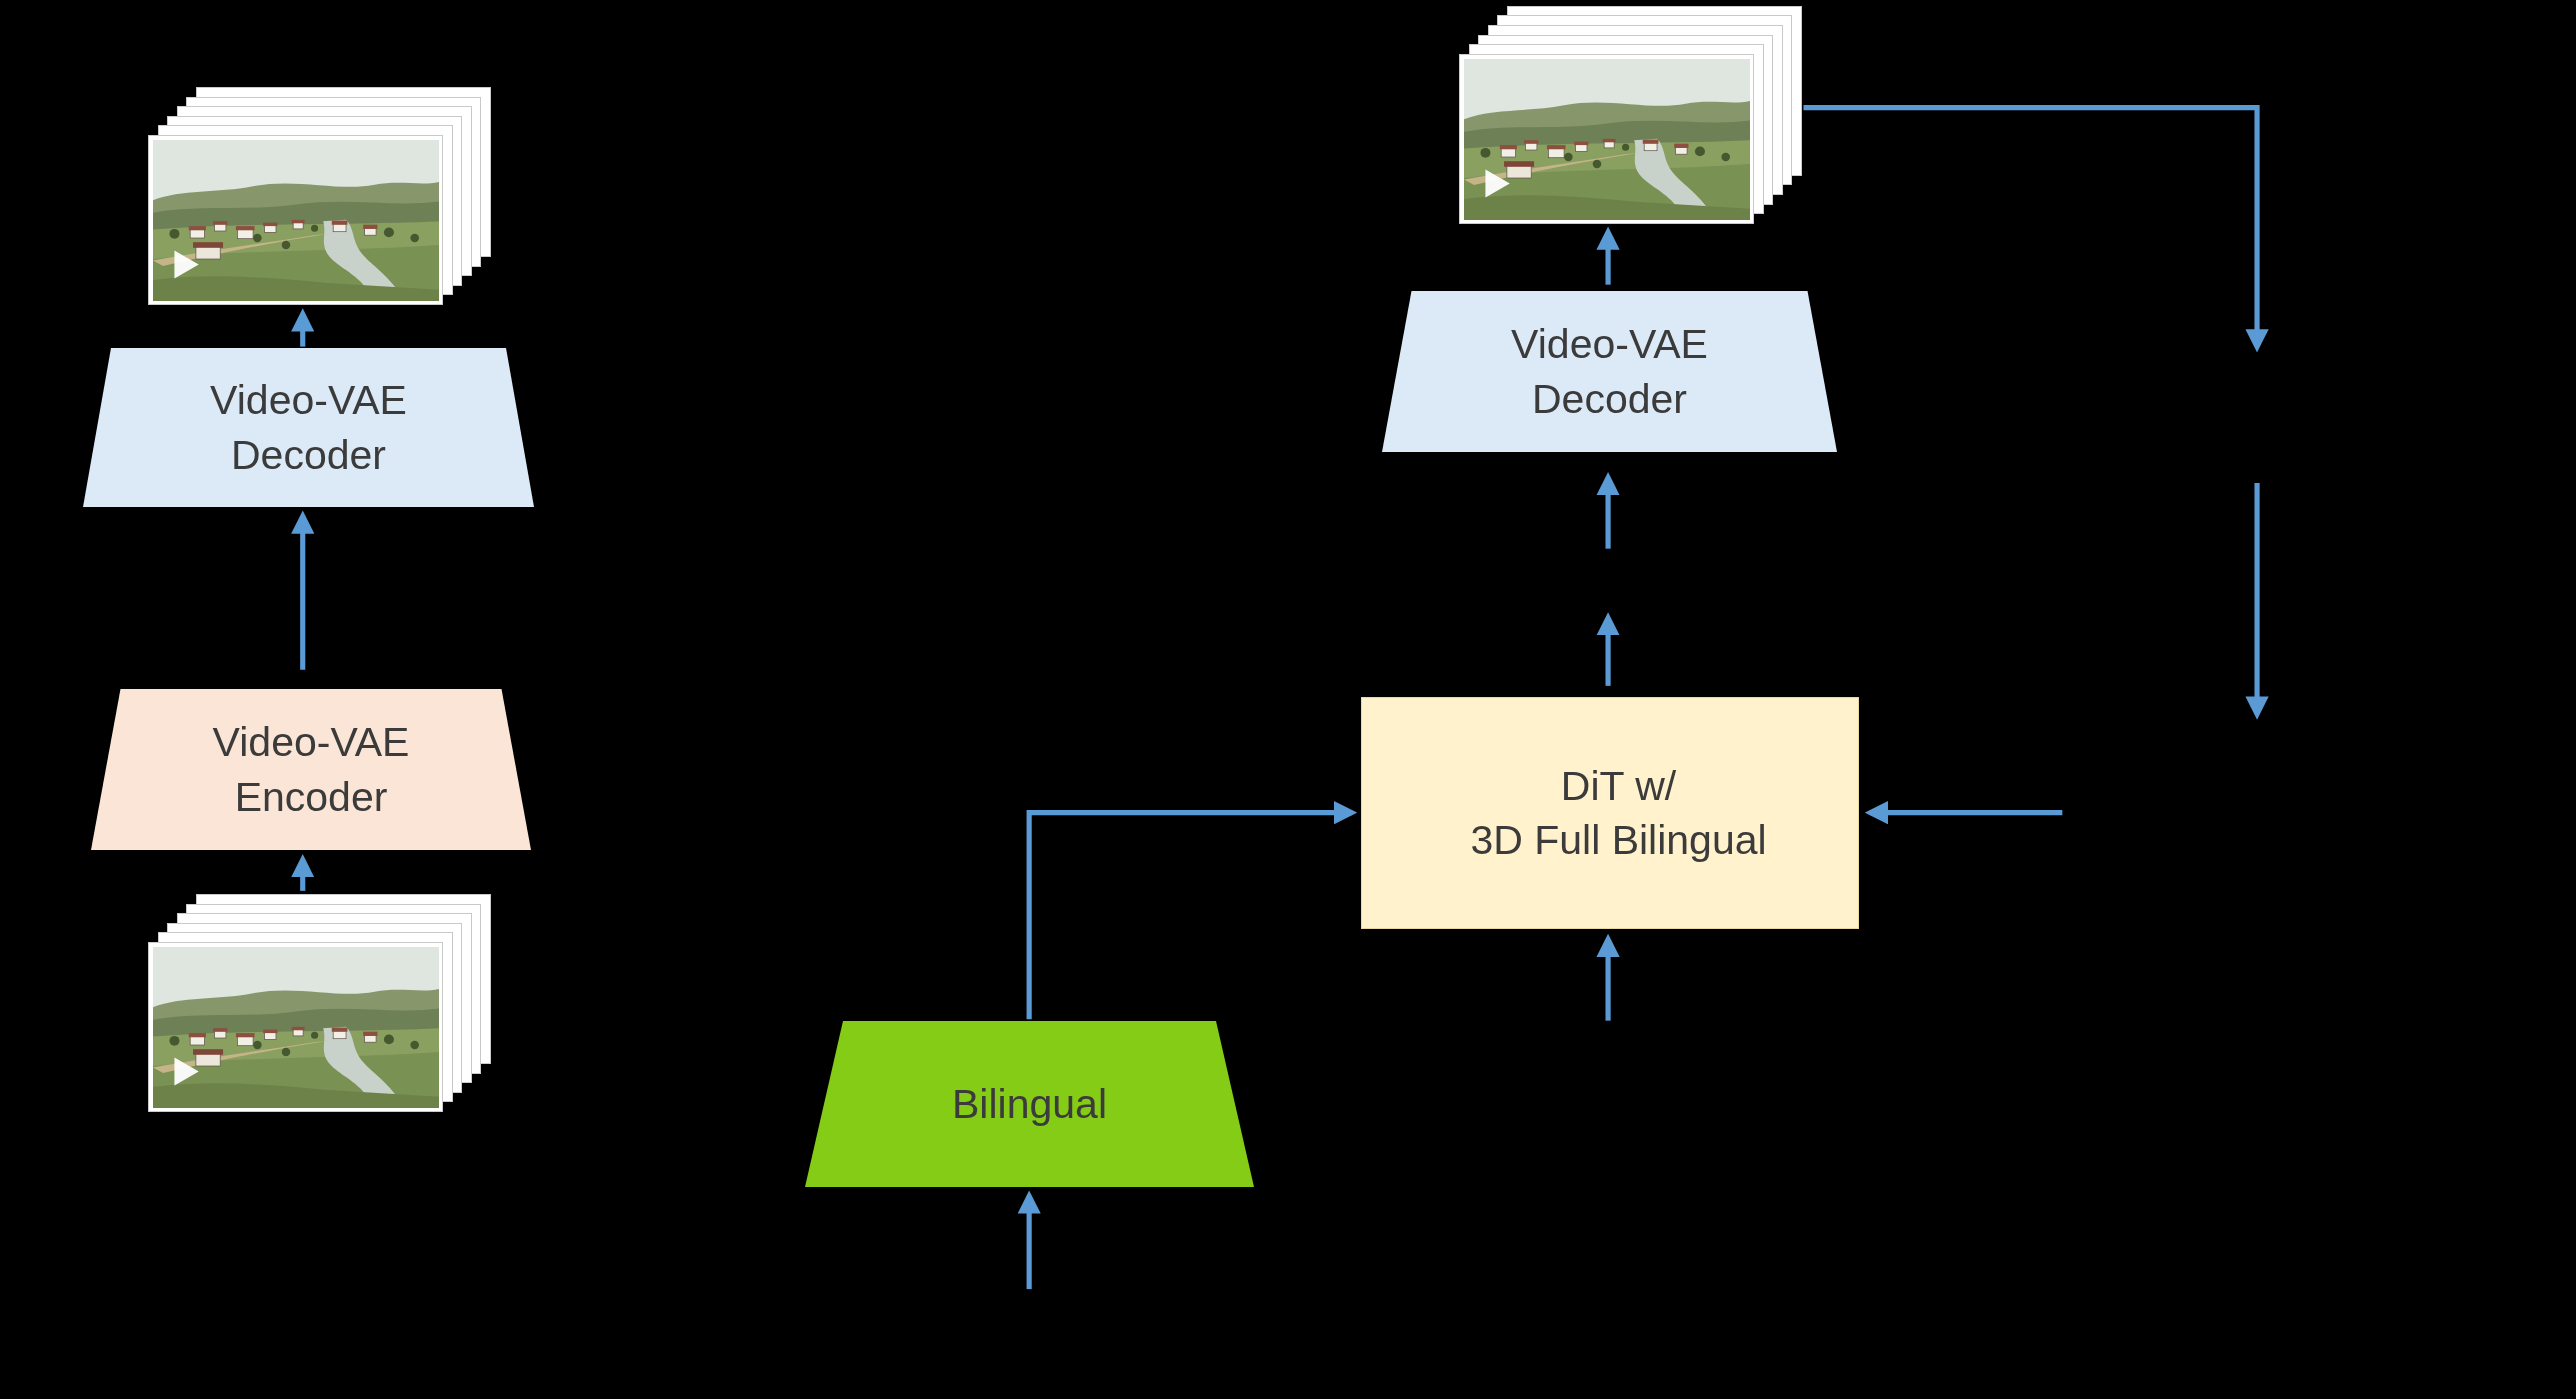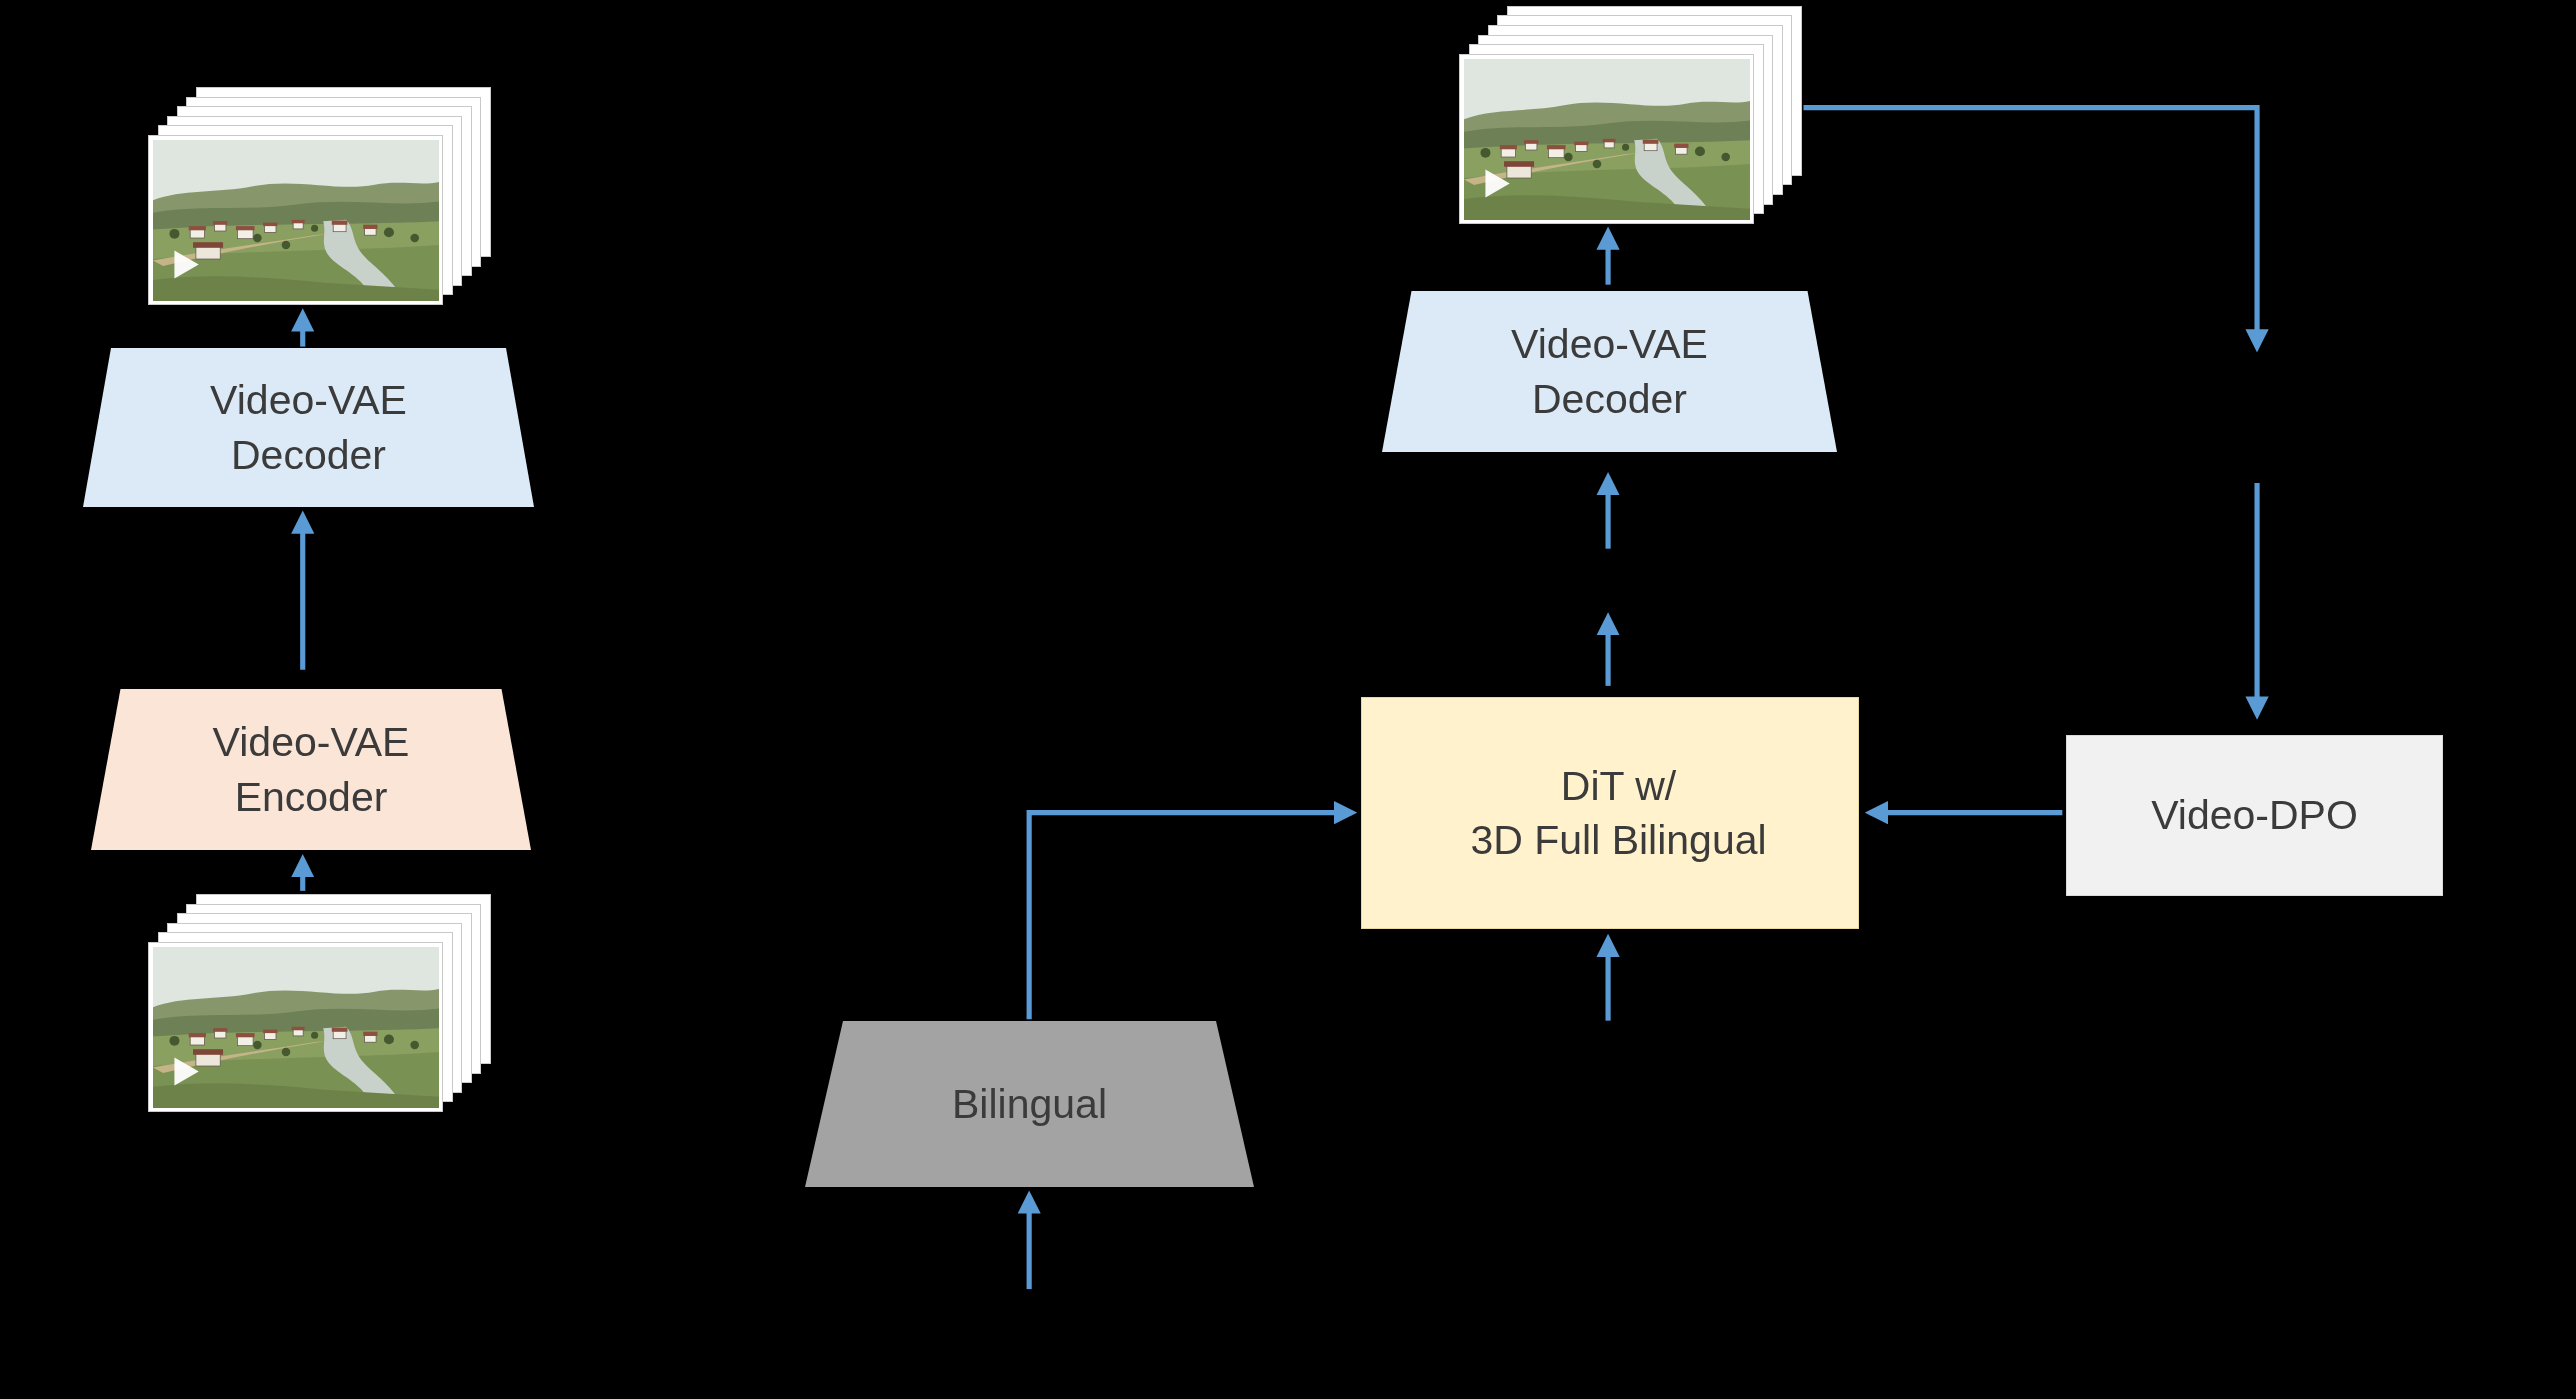--- a/index.html
+++ b/index.html
@@ -19,21 +19,21 @@
     color:#3b3b3b;
     font-size:41px;line-height:1.32;
     text-align:center;
     box-sizing:border-box;
   }
   .trap{clip-path:polygon(var(--i,28px) 0, calc(100% - var(--i,28px)) 0, 100% 100%, 0 100%);}
 
   #dec-left {left:83px; top:348px;  width:451px; height:159px; background:#DCEAF7; --i:28px;}
   #enc-left {left:91px; top:689px;  width:440px; height:161px; background:#FBE5D6; --i:29.5px;}
   #dec-right{left:1382px;top:291px;  width:455px; height:161px; background:#DCEAF7; --i:29.5px;}
-  #tenc     {left:805px;top:1021px; width:449px; height:166px; background:#a3a3a3;align-items:center; --i:38px;}
+  #tenc     {left:805px;top:1021px; width:449px; height:166px; background:#84cc16;align-items:center; --i:38px;}
   #dit      {left:1361px;top:697px;  width:498px; height:232px; background:#FFF2CC; border:1.5px solid #E8D79F;padding-left:17px;}
   #dpo      {left:2066px;top:735px;  width:377px; height:161px; background:#F1F1F1; border:1.5px solid #D9D9D9;}
 
   
   .stack{position:absolute;width:344px;height:218px;}
   .frame{
     position:absolute;width:295px;height:170px;
     background:#ffffff;border:0.7px solid #c9c9c9;
     box-sizing:border-box;
   }
@@ -159,23 +159,20 @@
 
   <div class="node" id="dit">
     <span>DiT w/</span>
     <span>3D Full Bilingual</span>
   </div>
 
   <div class="node trap" id="tenc">
     <span>Bilingual</span>
   </div>
 
-  <div class="node" id="dpo">
-    <span>Video-DPO</span>
-  </div>
 
   <svg id="arrow-layer" viewBox="0 0 3492 1897">
     <defs>
       <marker id="ah" viewBox="0 0 10 10" refX="7.5" refY="5" markerWidth="4.5" markerHeight="4.5" orient="auto" markerUnits="strokeWidth">
         <path d="M0,0 L10,5 L0,10 Z" fill="#5B9BD5"></path>
       </marker>
     </defs>
     <g stroke="#5B9BD5" stroke-width="7" fill="none">
       <line x1="410" y1="470" x2="410" y2="426" marker-end="url(#ah)"></line>
       <line x1="410" y1="908" x2="410" y2="700" marker-end="url(#ah)"></line>

